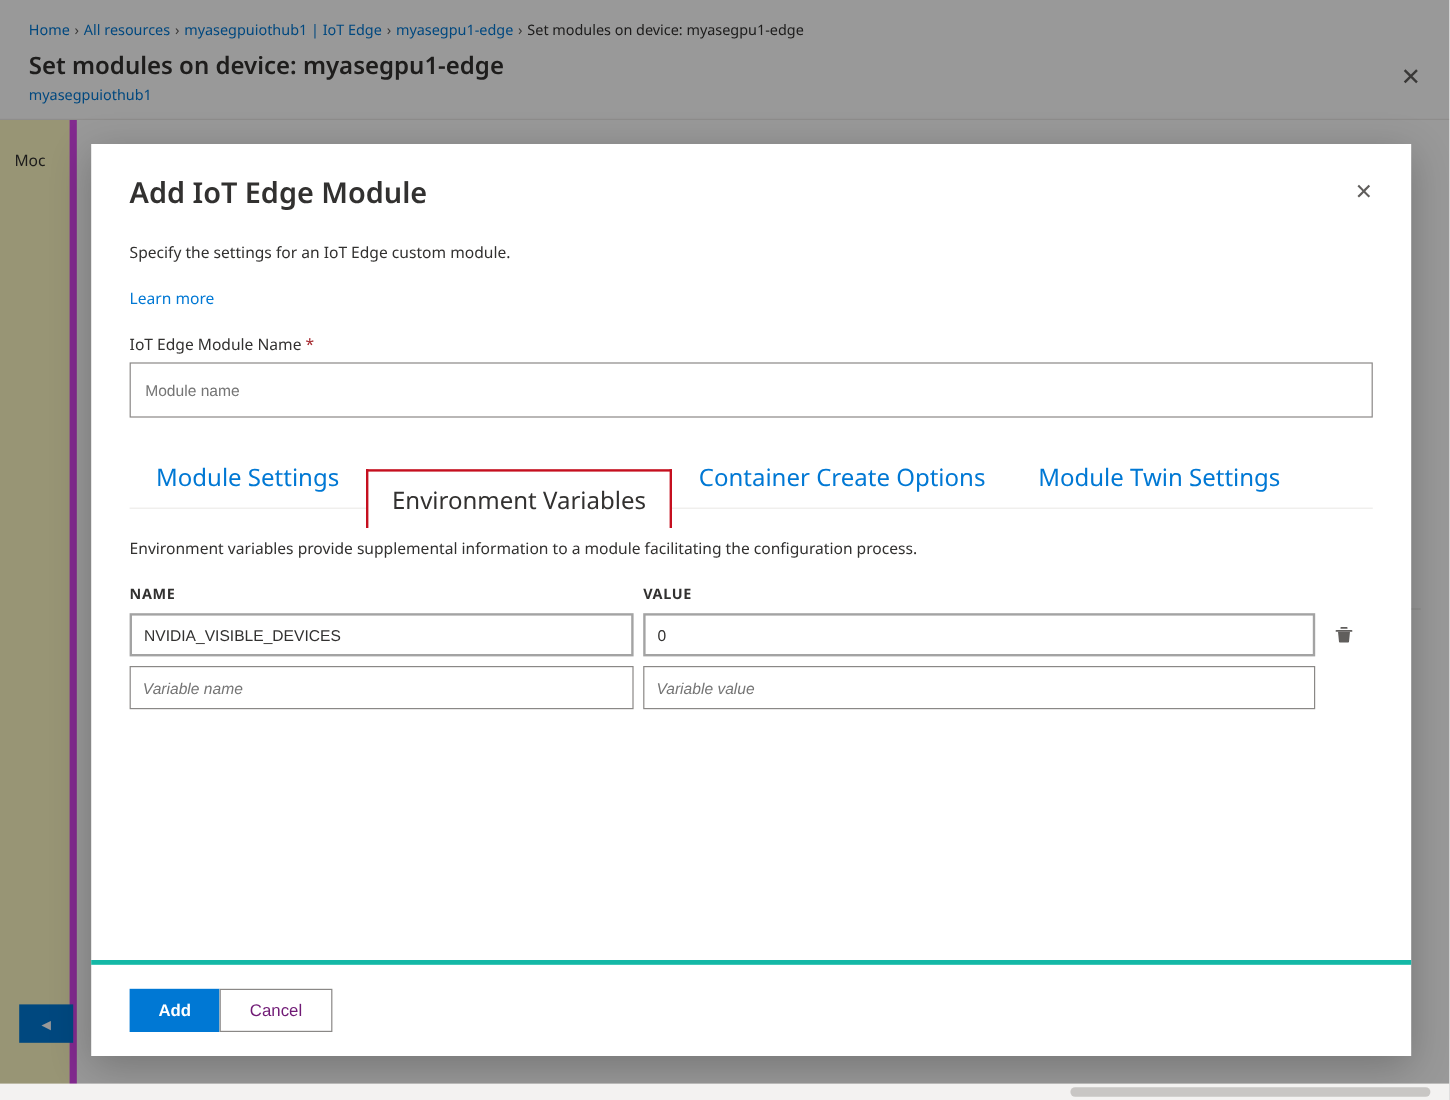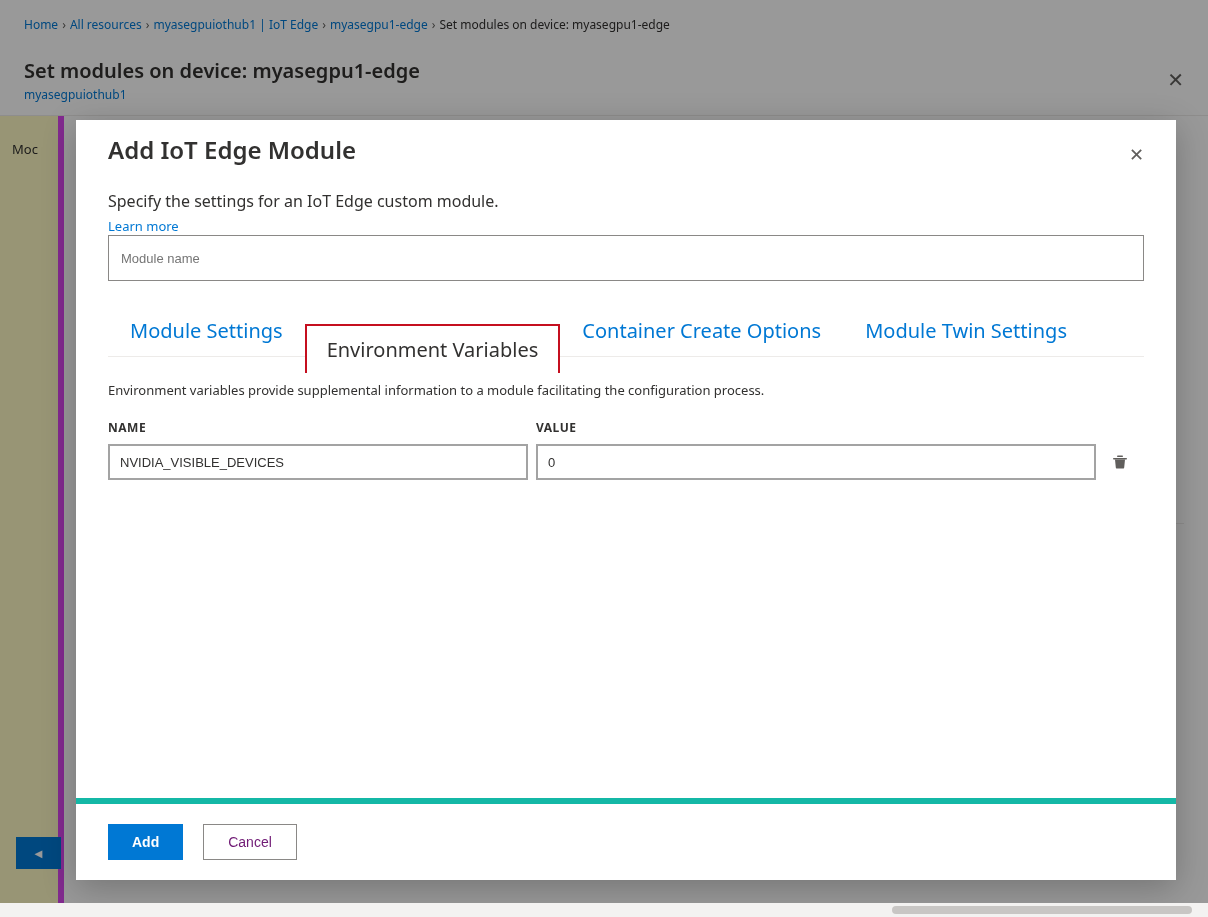--- a/index.html
+++ b/index.html
@@ -24,21 +24,21 @@
     }
 
     .bg-header {
       padding: 16px 24px 12px;
       border-bottom: 1px solid #edebe9;
     }
 
     .breadcrumb {
       font-size: 12px;
       color: #0078d4;
-      margin-bottom: 24px;
+      margin-bottom: 8px;
       display: flex;
       align-items: center;
       gap: 4px;
     }
 
     .breadcrumb span.sep {
       color: #605e5c;
     }
 
     .breadcrumb span.current {
@@ -178,23 +178,23 @@
       height: 760px;
       background: #fff;
       z-index: 20;
       display: flex;
       flex-direction: column;
       box-shadow: 0 8px 32px rgba(0,0,0,0.24);
     }
 
     .modal-header {
       display: flex;
-      align-items: flex-end;
+      align-items: flex-start;
       justify-content: space-between;
-      padding: 13px 32px 20px;
+      padding: 24px 32px 20px;
       border-bottom: none;
     }
 
     .modal-title {
       font-size: 24px;
       font-weight: 600;
       color: #323130;
     }
 
     .modal-close {
@@ -204,23 +204,23 @@
       margin-top: 4px;
     }
 
     .modal-body {
       flex: 1;
       padding: 0 32px 0;
       overflow: auto;
     }
 
     .modal-desc {
-      font-size: 16px;
-      color: #323130;
-      margin-bottom: 4px;
+      font-size: 13px;
+      color: #323130;
+      margin-bottom: 20px;
       margin-top: 4px;
     }
 
     .modal-link {
       color: #0078d4;
       text-decoration: none;
       font-size: 13px;
     }
 
     .module-name-label {
@@ -335,22 +335,22 @@
       justify-content: center;
       cursor: pointer;
       color: #605e5c;
       font-size: 16px;
     }
 
     
     .modal-footer {
       padding: 20px 32px;
       display: flex;
-      gap: 20px;
-      border-top: 6px solid #14b8a6;
+      gap: 0;
+      border-top: 4px solid #14b8a6;
       margin-top: auto;
     }
 
     .btn-add {
       background: #0078d4;
       color: #fff;
       border: none;
       padding: 8px 24px;
       font-size: 14px;
       font-weight: 600;
@@ -445,20 +445,24 @@
 <div class="modal">
   <div class="modal-header">
     <div class="modal-title">Add IoT Edge Module</div>
     <div class="modal-close">✕</div>
   </div>
 
   <div class="modal-body">
     <div class="modal-desc">Specify the settings for an IoT Edge custom module.</div>
     <a class="modal-link" href="#">Learn more</a>
 
+    <div class="module-name-label">
+      <span>IoT Edge Module Name</span>
+      <span class="required-star"> *</span>
+    </div>
     <input class="module-name-input" placeholder="Module name" style="">
 
     
     <div class="tabs-bar">
       <div class="tab">Module Settings</div>
       <div class="tab active">Environment Variables</div>
       <div class="tab">Container Create Options</div>
       <div class="tab">Module Twin Settings</div>
     </div>
 
@@ -477,20 +481,25 @@
         <input class="env-input highlighted" value="0" style="">
         <div class="delete-btn">
           <svg width="16" height="16" viewBox="0 0 16 16" fill="none" xmlns="http://www.w3.org/2000/svg">
             <rect x="1" y="4" width="14" height="1.5" rx="0.75" fill="#605e5c"></rect>
             <rect x="5" y="1.5" width="6" height="1.5" rx="0.75" fill="#605e5c"></rect>
             <path d="M3 5.5L3.8 13.5C3.85 14 4.2 14.5 4.8 14.5H11.2C11.8 14.5 12.15 14 12.2 13.5L13 5.5H3Z" fill="#605e5c"></path>
           </svg>
         </div>
       </div>
 
+      <div class="env-row">
+        <input class="env-input placeholder-style" placeholder="Variable name" style="">
+        <input class="env-input placeholder-style" placeholder="Variable value" style="">
+        <div></div>
+      </div>
     </div>
   </div>
 
   <div class="modal-footer">
     <button class="btn-add">Add</button>
     <button class="btn-cancel">Cancel</button>
   </div>
 </div>
 
 <div class="scrollbar-area">

